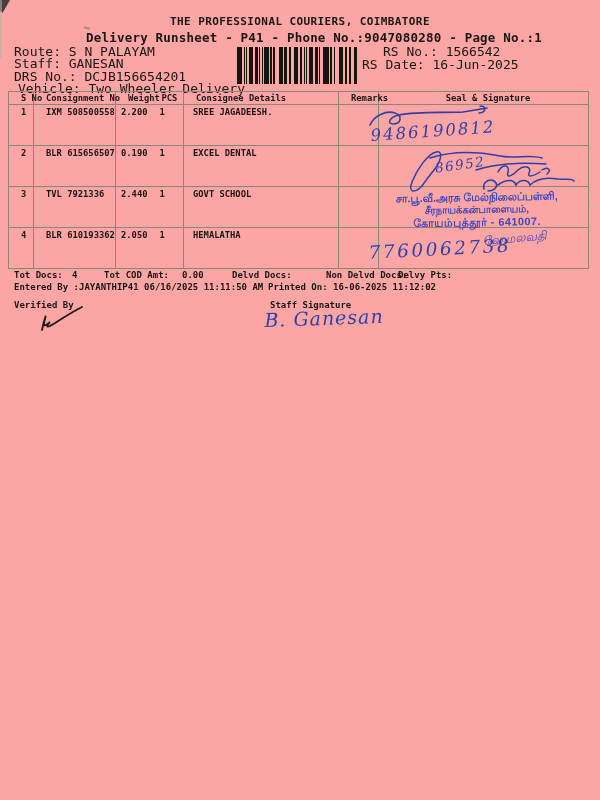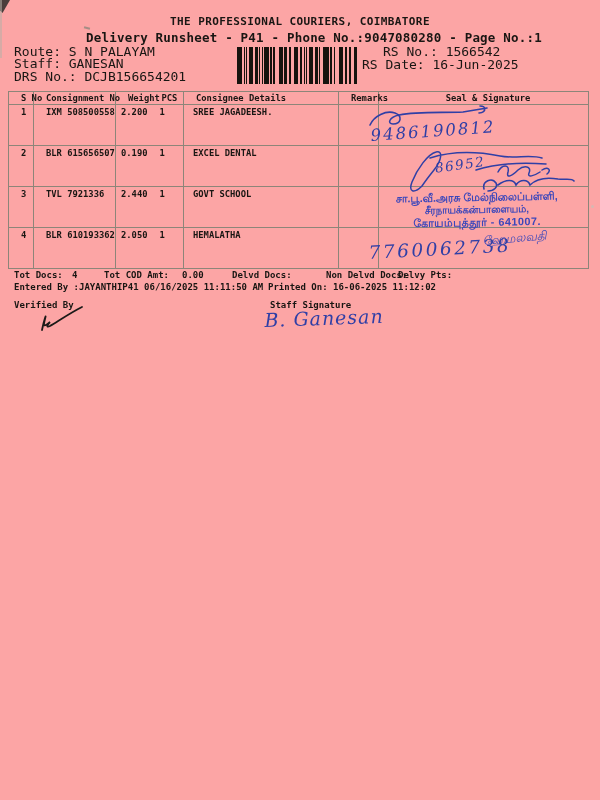--- a/index.html
+++ b/index.html
@@ -81,20 +81,21 @@
   <div class="abs edge-line"></div>
   <div class="abs dash-speck"></div>
   <div class="abs dot-speck"></div>
 
   <div class="abs doc-title">THE PROFESSIONAL COURIERS, COIMBATORE</div>
   <div class="abs doc-subtitle">Delivery Runsheet - P41 - Phone No.:9047080280 - Page No.:1</div>
 
   <div class="abs meta" style="left:14px;top:44px;"><span>Route:</span> <span>S N PALAYAM</span></div>
   <div class="abs meta" style="left:14px;top:56px;"><span>Staff:</span> <span>GANESAN</span></div>
   <div class="abs meta" style="left:14px;top:69px;"><span>DRS No.:</span> <span>DCJB156654201</span></div>
+  <div class="abs meta" style="left:18px;top:81px;"><span>Vehicle:</span> <span>Two Wheeler Delivery</span></div>
 
   <div class="abs barcode"></div>
 
   <div class="abs meta" style="left:362px;top:44px;padding-left:21px;"><span>RS No.:</span> <span>1566542</span></div>
   <div class="abs meta" style="left:362px;top:57px;"><span>RS Date:</span> <span>16-Jun-2025</span></div>
 
   <table class="runsheet">
     <colgroup>
       <col style="width:25px">
         <col style="width:82px">

